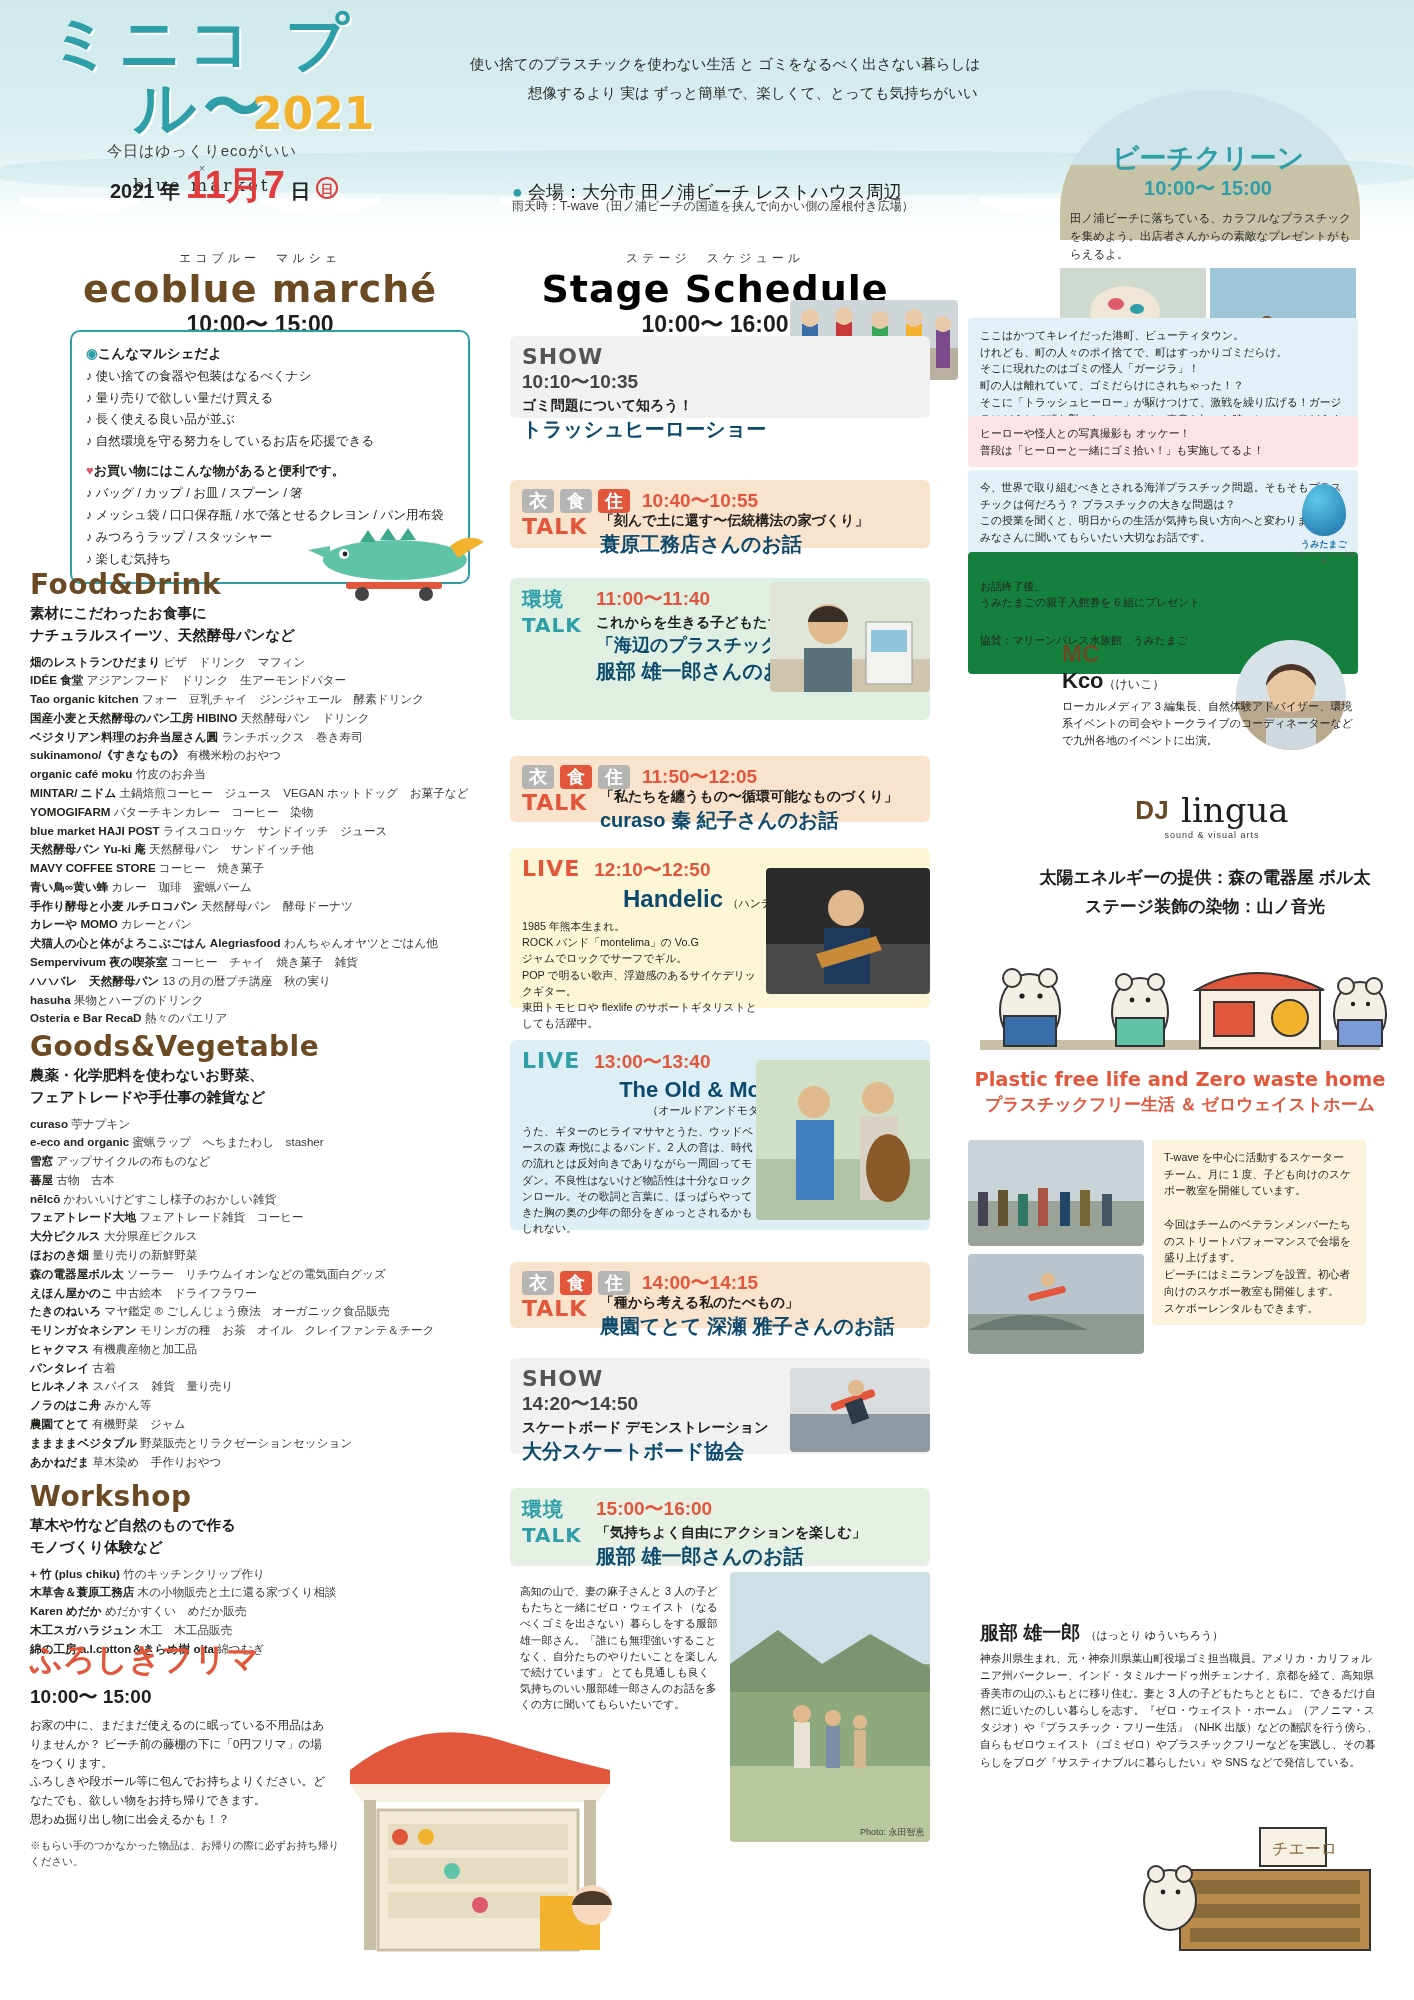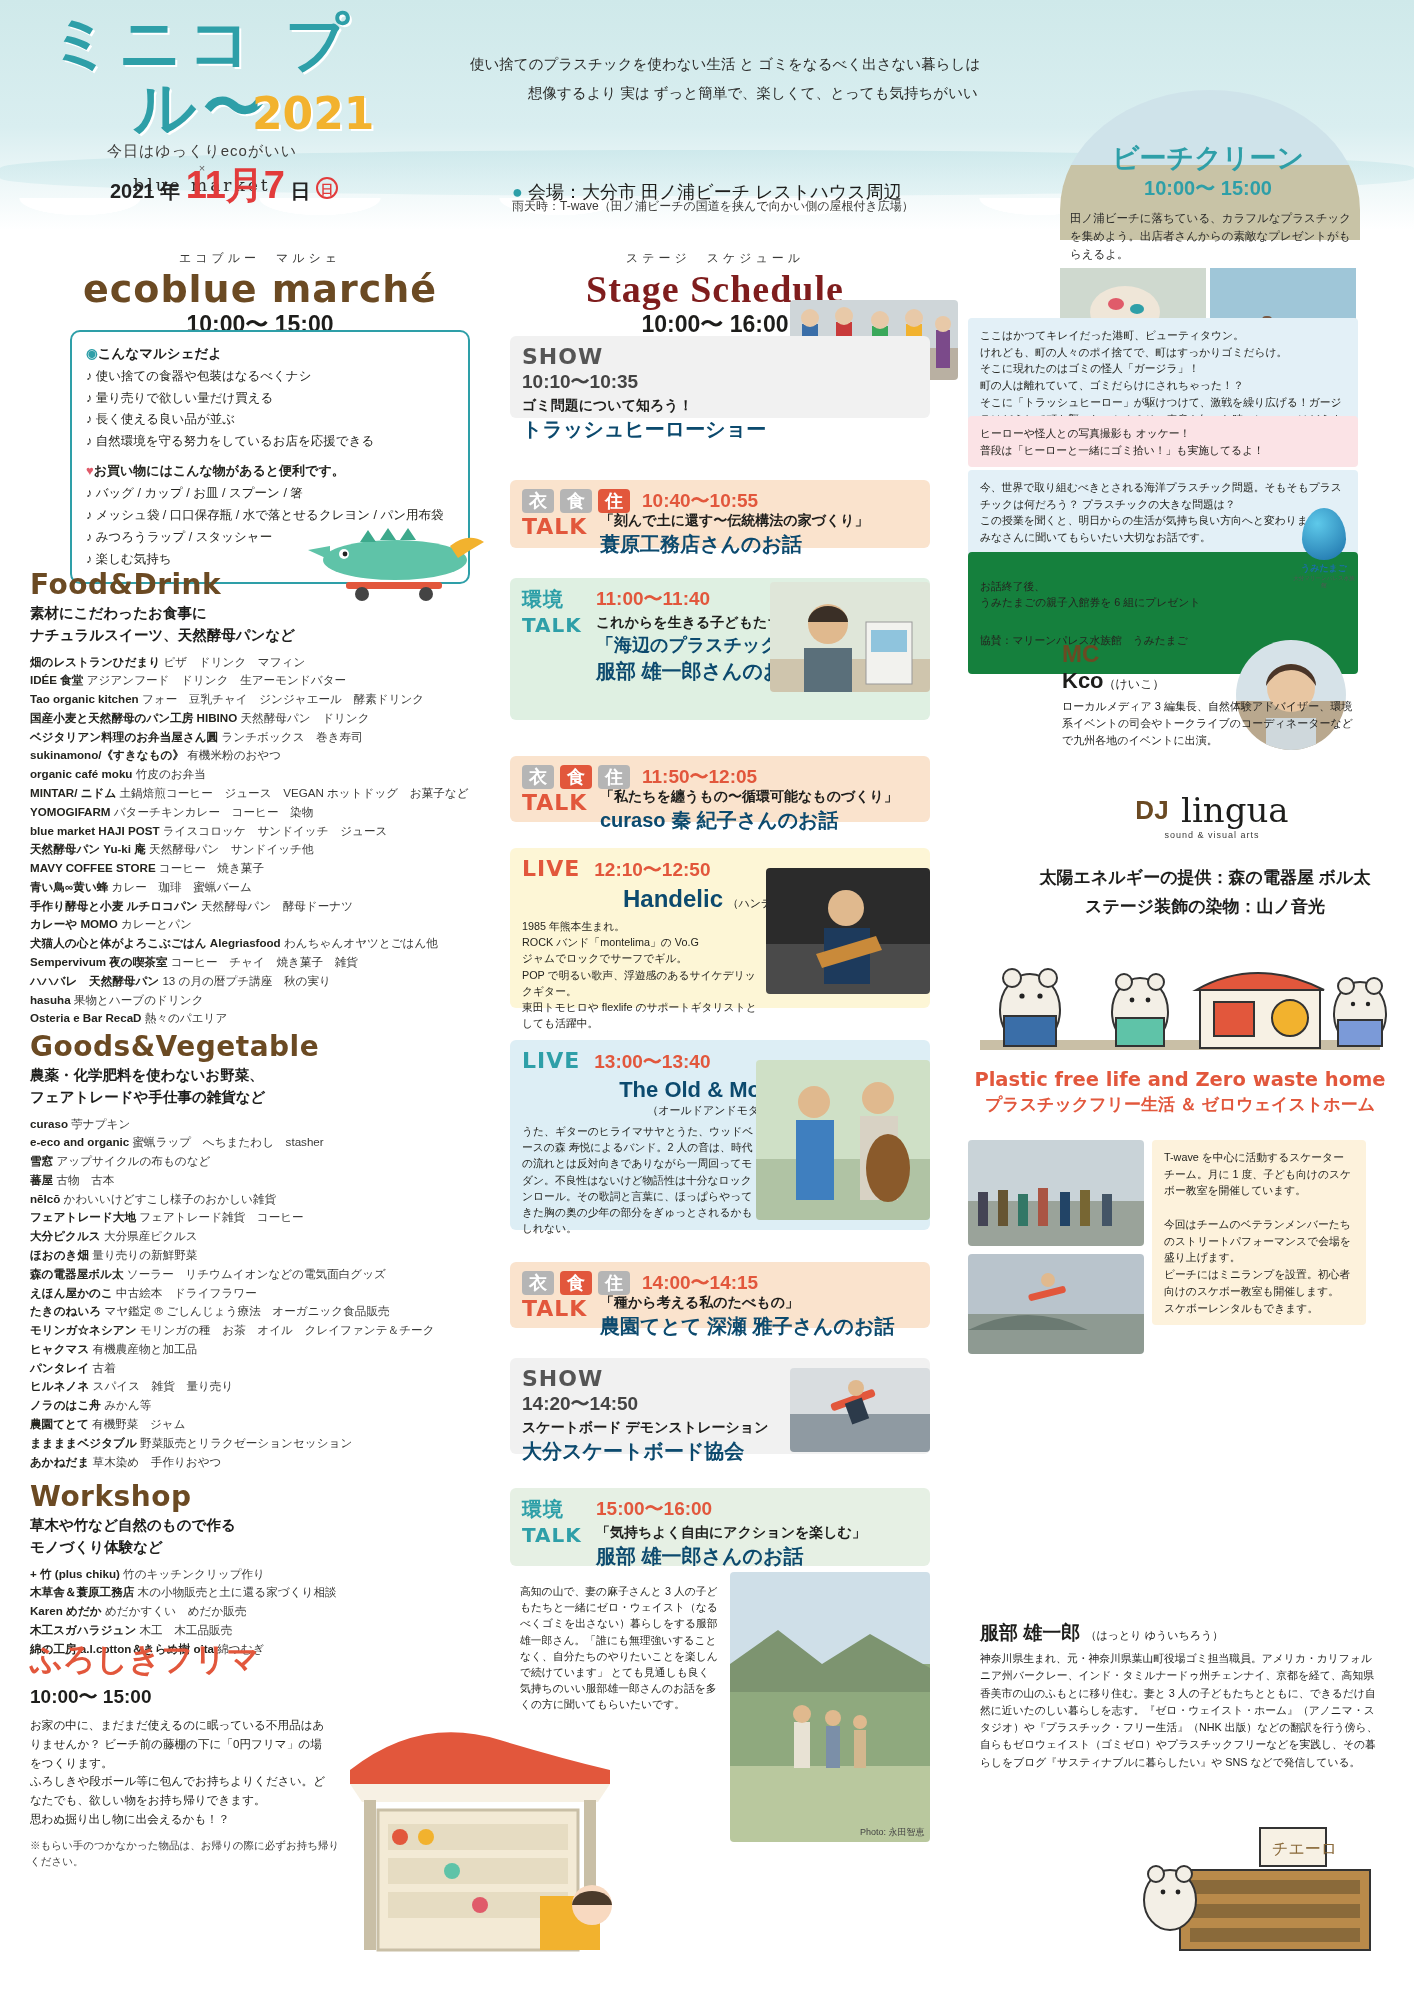--- a/index.html
+++ b/index.html
@@ -142,21 +142,21 @@
   }
   .furoshiki .ft{
     font-size:32px; font-weight:bold; color:#e2573c; font-family:"DejaVu Sans", sans-serif;
   }
   .furoshiki .ftime{ font-size:19px; font-weight:bold; color:#1d1d1b; margin-top:2px;}
   .furoshiki .fbody{ font-size:11.6px; line-height:1.62; width:300px; margin-top:6px; color:#24241f;}
   .furoshiki .fnote{ font-size:10.5px; line-height:1.55; width:310px; margin-top:8px; color:#3a3a38;}
 
   
   .stage-head{ position:absolute; left:500px; top:250px; width:430px;}
-  .stage-head .title{ color:#7f1d1d;font-family:Liberation Serif, serif; }
+  .stage-head .title{ color:#000000; }
 
   .slot{ position:absolute; left:510px; width:420px; border-radius:6px; }
   .slot .inner{ padding:8px 12px 10px; }
   .tag{
     display:inline-block; font-weight:bold; font-size:18px; color:#fff;
     padding:1px 7px; border-radius:4px; margin-right:6px; line-height:1.25;
     font-family:"DejaVu Sans", sans-serif;
   }
   .slot-label{
     font-size:22px; font-weight:bold; font-family:"DejaVu Sans", sans-serif; letter-spacing:1px;
@@ -214,21 +214,21 @@
 
   
   .illus{ position:absolute; }
   .croc{
     left:300px; top:520px; width:190px; height:90px;
   }
   .tent{ left:330px; top:1700px; width:300px; height:270px;}
   .crates{ left:1140px; top:1800px; width:250px; height:180px;}
 
   .umitamago{
-    position:absolute; left:1292px; top:508px; width:64px; text-align:center;
+    position:absolute; left:1292px; top:484px; width:64px; text-align:center;
   }
   .umitamago .egg{
     width:44px; height:52px; margin:0 auto; border-radius:50% 50% 50% 50%/60% 60% 40% 40%;
     background:radial-gradient(circle at 35% 30%, #5ec9ea, #1b6fa8);
   }
   .umitamago .nm{ font-size:9px; color:#1b6fa8; font-weight:bold; margin-top:2px;}
   .umitamago .nm2{ font-size:5.5px; color:#555;}
 </style>
 </head>
 <body>

